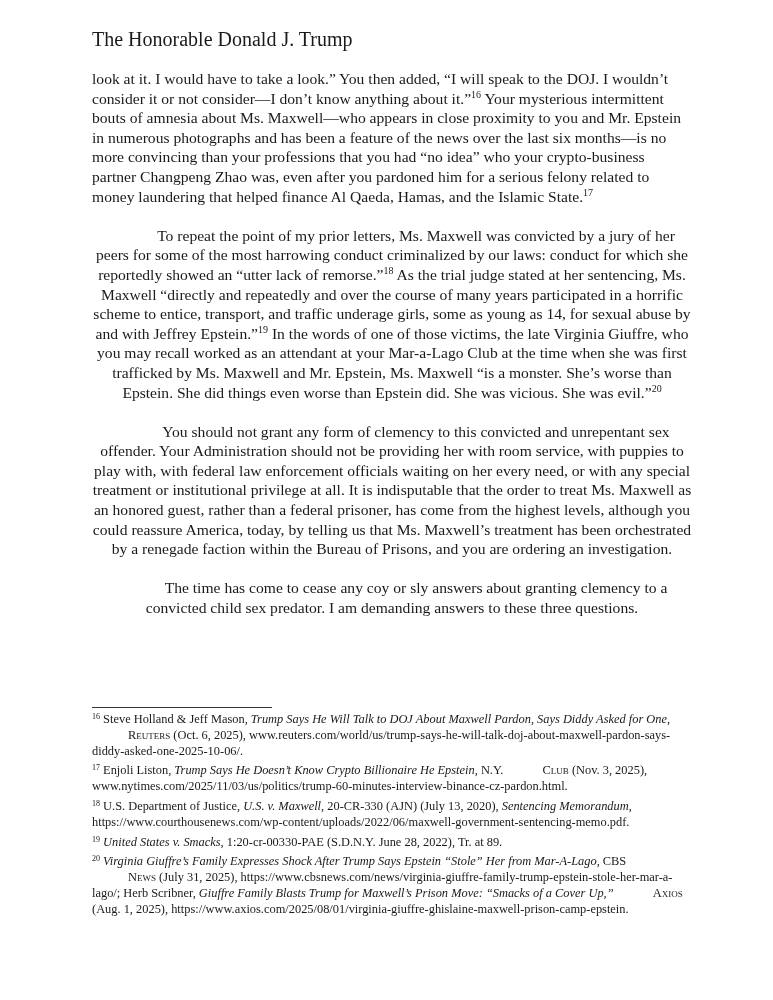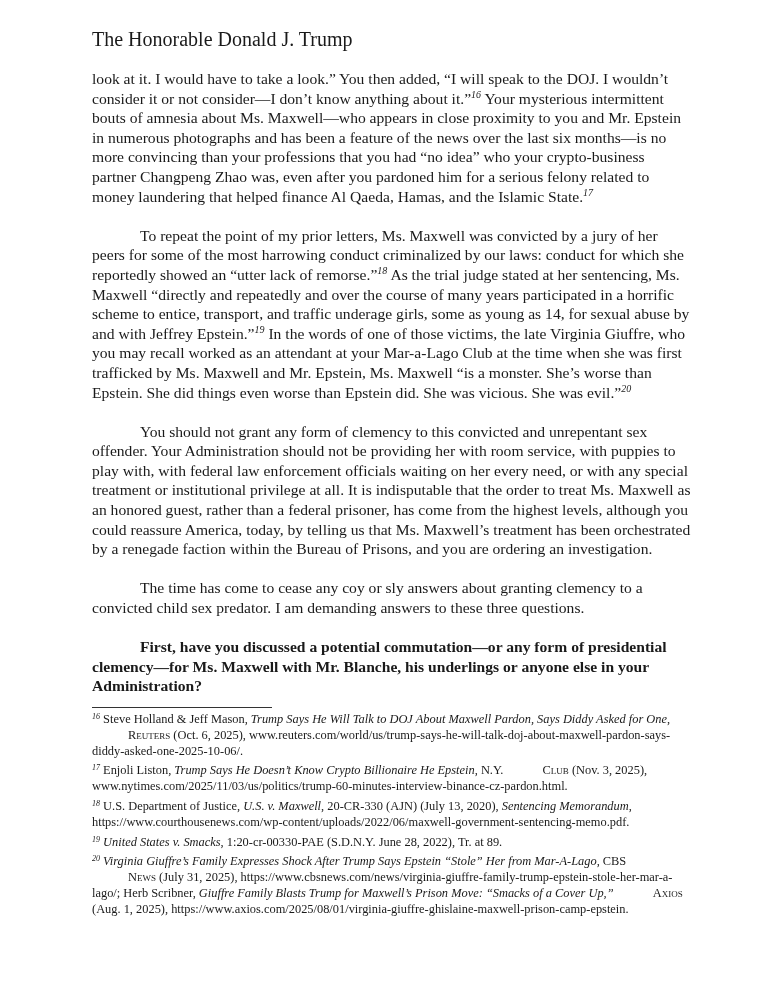--- a/index.html
+++ b/index.html
@@ -5,23 +5,23 @@
     html, body { margin: 0; padding: 0; background: #ffffff; }
     body {
       width: 773px; height: 1000px; position: relative; overflow: hidden;
       font-family: "Liberation Serif", "DejaVu Serif", serif;
       color: #1a1a1a;
     }
     .page { position: absolute; left: 92px; top: 30px; width: 600px; }
     .header { font-size: 20px; line-height: 19px; }
     .body-text { margin-top: 20px; font-size: 15.6px; line-height: 19.6px; }
     .para { margin: 0 0 19.6px 0; text-indent: 0; }
-    .para.indent { text-indent: 48px; }
+    .para.indent { text-indent: 48px; text-align: center; }
     .para.bold { font-weight: bold; }
-    sup { font-size: 10px; line-height: 0; vertical-align: 6px; font-style: italic; }
+    sup { font-size: 10px; line-height: 0; vertical-align: 6px; }
     .fn-rule {
       position: absolute; left: 92px; top: 707px; width: 180px;
       border-top: 1.2px solid #333;
     }
     .footnotes { position: absolute; left: 92px; top: 712px; width: 600px; font-size: 12.4px; line-height: 15.8px; }
     .fn { margin: 0 0 4px 0; }
     .fn sup { font-size: 8px; vertical-align: 4px; }
     .sc { font-variant: small-caps; margin-left: 36px; }
     i { font-style: italic; }
   </style>
@@ -35,21 +35,20 @@
 
   <div class="body-text">
     <p class="para"><span>look at it. I would have to take a look.” You then added, “I will speak to the DOJ. I wouldn’t consider it or not consider—I don’t know anything about it.”</span><sup>16</sup><span> Your mysterious intermittent bouts of amnesia about Ms. Maxwell—who appears in close proximity to you and Mr. Epstein in numerous photographs and has been a feature of the news over the last six months—is no more convincing than your professions that you had “no idea” who your crypto-business partner Changpeng Zhao was, even after you pardoned him for a serious felony related to money laundering that helped finance Al Qaeda, Hamas, and the Islamic State.</span><sup>17</sup></p>
 
     <p class="para indent"><span>To repeat the point of my prior letters, Ms. Maxwell was convicted by a jury of her peers for some of the most harrowing conduct criminalized by our laws: conduct for which she reportedly showed an “utter lack of remorse.”</span><sup>18</sup><span> As the trial judge stated at her sentencing, Ms. Maxwell “directly and repeatedly and over the course of many years participated in a horrific scheme to entice, transport, and traffic underage girls, some as young as 14, for sexual abuse by and with Jeffrey Epstein.”</span><sup>19</sup><span> In the words of one of those victims, the late Virginia Giuffre, who you may recall worked as an attendant at your Mar-a-Lago Club at the time when she was first trafficked by Ms. Maxwell and Mr. Epstein, Ms. Maxwell “is a monster. She’s worse than Epstein. She did things even worse than Epstein did. She was vicious. She was evil.”</span><sup>20</sup></p>
 
     <p class="para indent">You should not grant any form of clemency to this convicted and unrepentant sex offender. Your Administration should not be providing her with room service, with puppies to play with, with federal law enforcement officials waiting on her every need, or with any special treatment or institutional privilege at all. It is indisputable that the order to treat Ms. Maxwell as an honored guest, rather than a federal prisoner, has come from the highest levels, although you could reassure America, today, by telling us that Ms. Maxwell’s treatment has been orchestrated by a renegade faction within the Bureau of Prisons, and you are ordering an investigation.</p>
 
     <p class="para indent">The time has come to cease any coy or sly answers about granting clemency to a convicted child sex predator. I am demanding answers to these three questions.</p>
 
-    <p class="para indent bold">First, have you discussed a potential commutation—or any form of presidential clemency—for Ms. Maxwell with Mr. Blanche, his underlings or anyone else in your Administration?</p>
   </div>
 </div>
 
 <div class="fn-rule"></div>
 
 <div class="footnotes">
   <p class="fn"><sup>16</sup><span> Steve Holland &amp; Jeff Mason, </span><i>Trump Says He Will Talk to DOJ About Maxwell Pardon, Says Diddy Asked for One</i><span>, </span><span class="sc">Reuters</span><span> (Oct. 6, 2025), www.reuters.com/world/us/trump-says-he-will-talk-doj-about-maxwell-pardon-says-diddy-asked-one-2025-10-06/.</span></p>
 
   <p class="fn"><sup>17</sup><span> Enjoli Liston, </span><i>Trump Says He Doesn’t Know Crypto Billionaire He Epstein</i><span>, N.Y. </span><span class="sc">Club</span><span> (Nov. 3, 2025), www.nytimes.com/2025/11/03/us/politics/trump-60-minutes-interview-binance-cz-pardon.html.</span></p>
 

